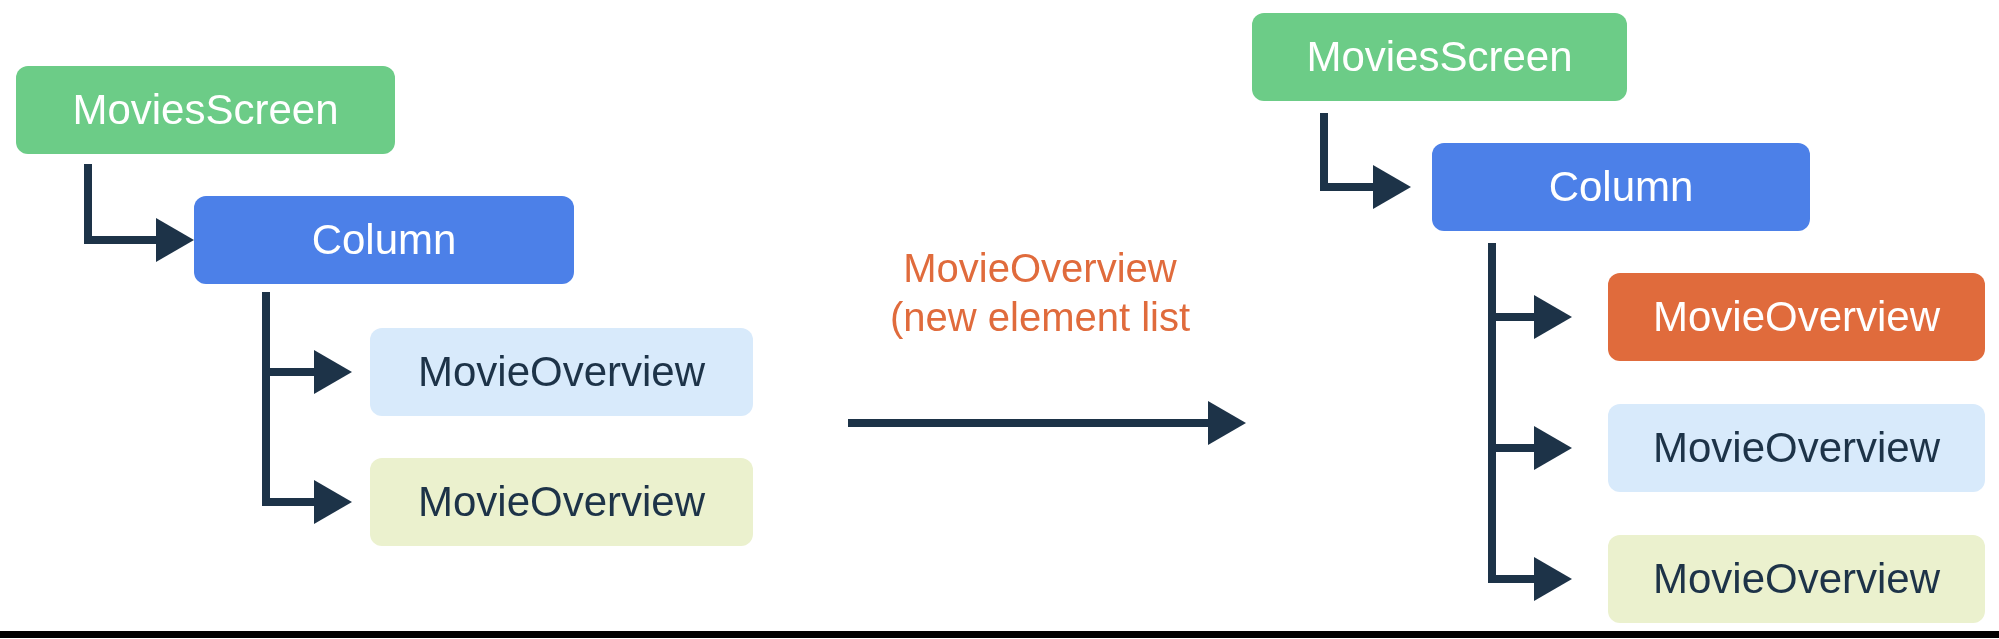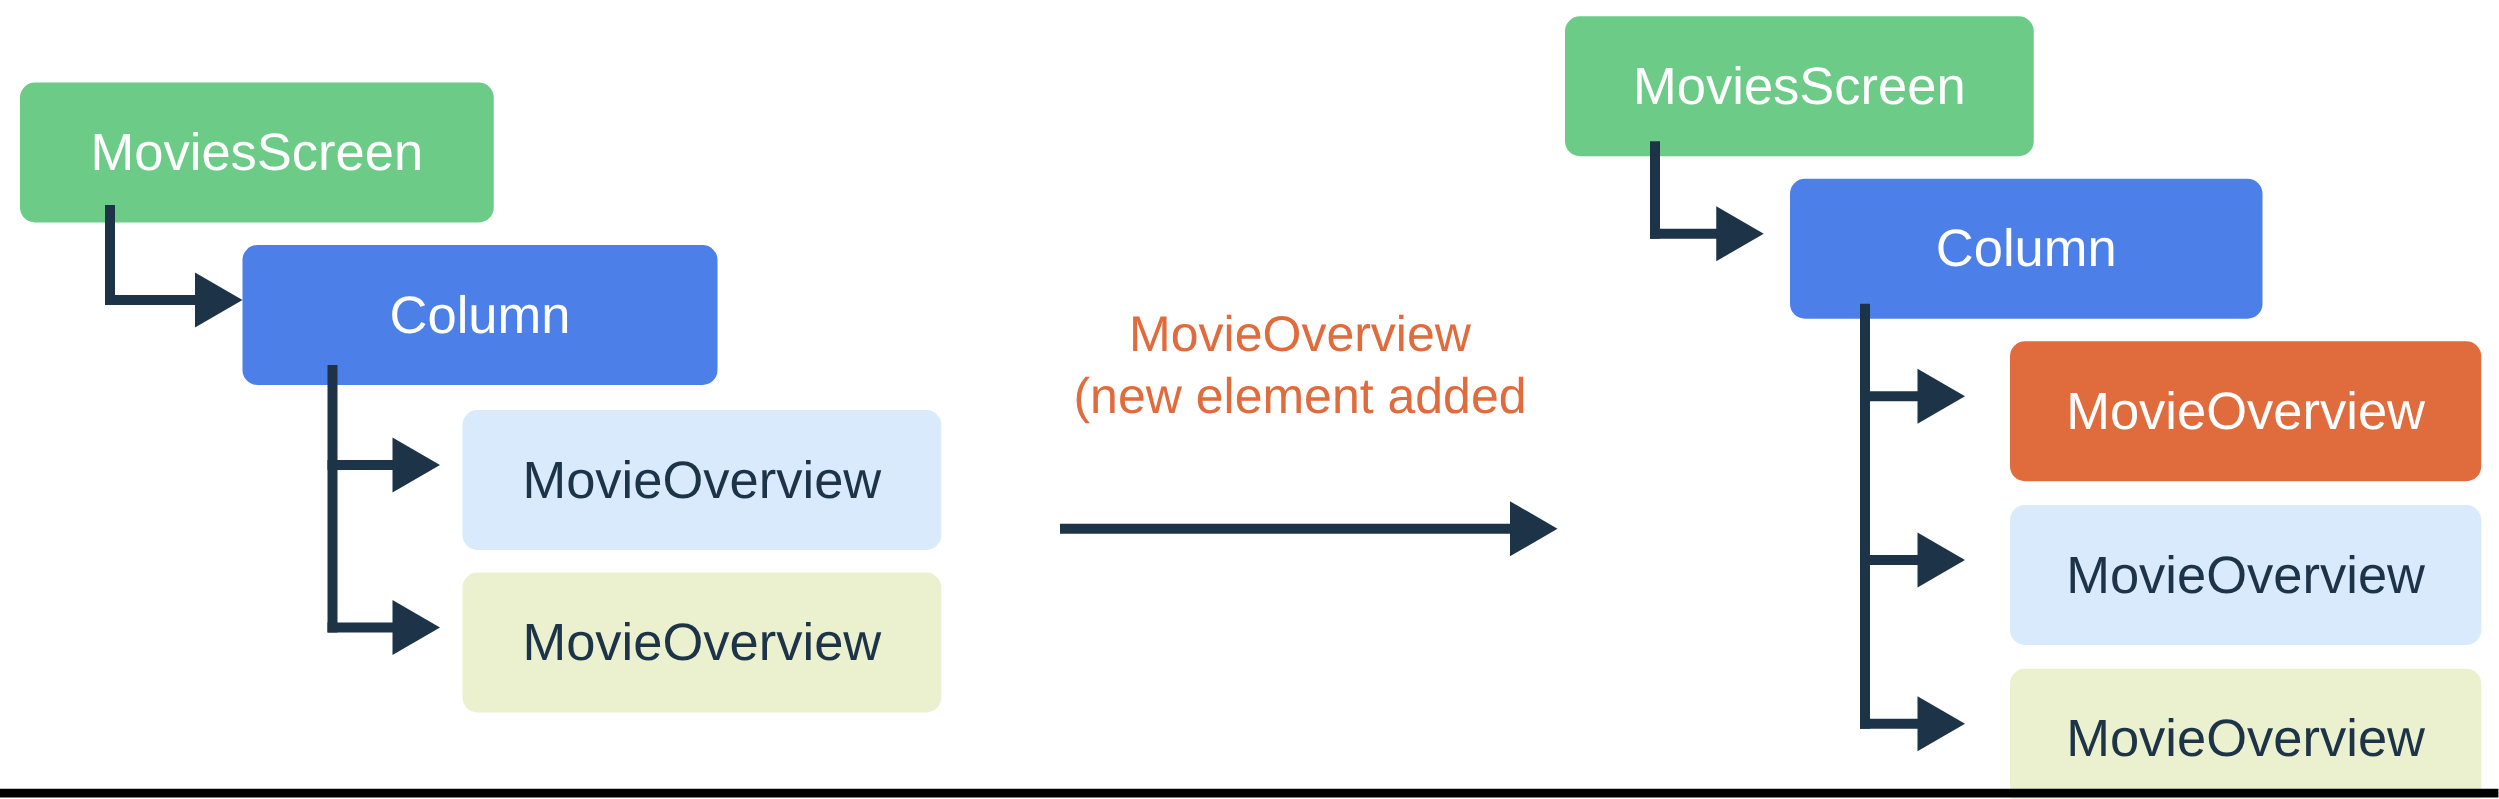--- a/index.html
+++ b/index.html
@@ -6,21 +6,21 @@
   .canvas {
     position: relative;
     width: 1999px;
     height: 639px;
     background: #ffffff;
     overflow: hidden;
     font-family: "Liberation Sans", sans-serif;
   }
   .box {
     position: absolute;
-    height: 112px;
+    height: 88px;
     border-radius: 12px;
     display: flex;
     align-items: center;
     justify-content: center;
     font-size: 42px;
     font-weight: 500;
     letter-spacing: 0px;
     white-space: nowrap;
   }
   .line { position: absolute; background: #1D3348; }
@@ -93,21 +93,21 @@
     <div class="tri t-b1" style="border-left-color: rgb(29, 51, 72);"></div>
     <div class="line v-b2" style="background-color: rgb(29, 51, 72);"></div>
     <div class="line h-b2" style="background-color: rgb(29, 51, 72);"></div>
     <div class="tri t-b2" style="border-left-color: rgb(29, 51, 72);"></div>
     <div class="line h-b3" style="background-color: rgb(29, 51, 72);"></div>
     <div class="tri t-b3" style="border-left-color: rgb(29, 51, 72);"></div>
   </div>
 
   <div class="annotation" style="color: rgb(224, 107, 60);">
     <div>MovieOverview</div>
-    <div>(new element added</div>
+    <div>(new element list</div>
   </div>
   <div class="line arrow-shaft" style="background-color: rgb(29, 51, 72);"></div>
   <div class="tri arrow-head" style="border-left-color: rgb(29, 51, 72);"></div>
 
   <div>
     <div class="box n-a1" style="background-color: rgb(108, 204, 135); color: rgb(255, 255, 255);">MoviesScreen</div>
     <div class="box n-a2" style="background-color: rgb(76, 128, 232); color: rgb(255, 255, 255);">Column</div>
     <div class="box n-a3" style="background-color: rgb(224, 107, 60); color: rgb(255, 255, 255);">MovieOverview</div>
     <div class="box n-a4" style="background-color: rgb(216, 234, 251); color: rgb(29, 51, 72);">MovieOverview</div>
     <div class="box n-a5" style="background-color: rgb(235, 241, 206); color: rgb(29, 51, 72);">MovieOverview</div>

